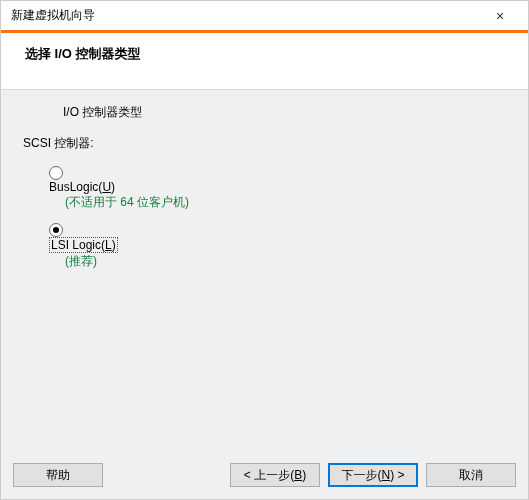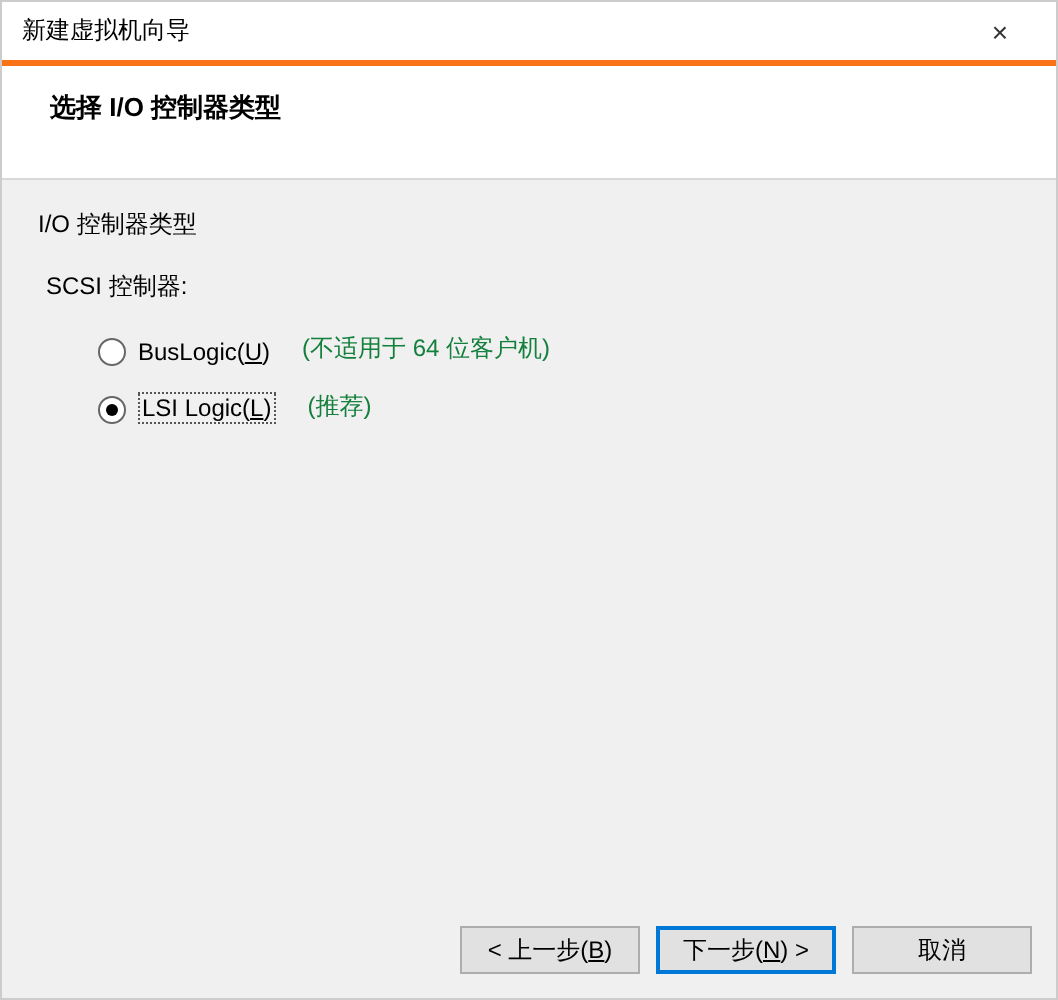--- a/index.html
+++ b/index.html
@@ -50,32 +50,34 @@
     .content-panel {
       background: #f0f0f0;
       flex: 1;
       padding: 14px 18px;
       border-top: 1px solid #d8d8d8;
     }
     .group-label {
       font-size: 12px;
       color: #000;
       margin-bottom: 14px;
+      margin-left: 44px;
     }
     .scsi-label {
       font-size: 12px;
       color: #000;
       margin-left: 4px;
       margin-bottom: 14px;
     }
     .radio-row {
       display: flex;
-      align-items: flex-end;
+      align-items: flex-start;
       margin-left: 30px;
       margin-bottom: 12px;
+      flex-direction: column;
     }
     .radio-outer {
       width: 14px;
       height: 14px;
       border: 1px solid #666;
       border-radius: 50%;
       background: #fff;
       display: flex;
       align-items: center;
       justify-content: center;
@@ -156,20 +158,23 @@
         <div class="radio-outer">
           <div class="radio-inner"></div>
         </div>
         <span class="radio-label focus"><span>LSI Logic(</span><span class="u">L</span><span>)</span></span>
         <span class="radio-hint">(推荐)</span>
       </div>
     </div>
 </div>
 
 <div class="footer">
+  <div class="btn">
+    <span>帮助</span>
+  </div>
   <div class="spacer"></div>
   <div class="btn">
     <span>
       <span>&lt; 上一步(</span><span class="u">B</span><span>)</span>
     </span>
   </div>
   <div class="btn primary">
     <span>
       <span>下一步(</span><span class="u">N</span><span>) &gt;</span>
     </span>

